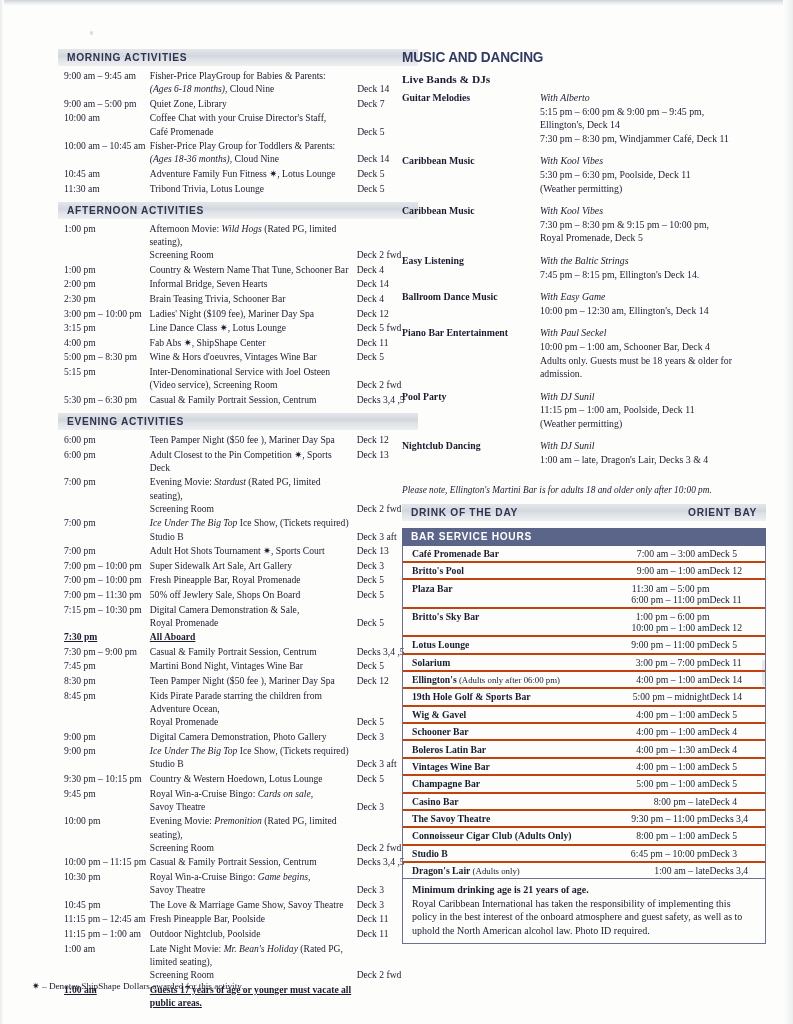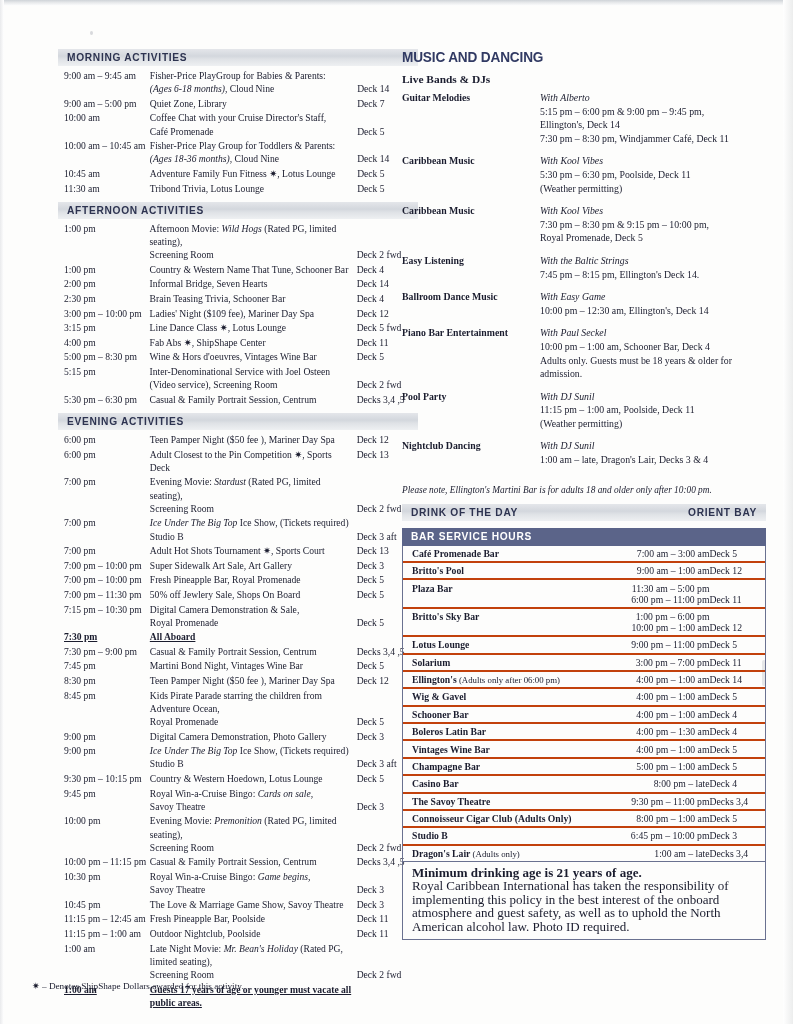--- a/index.html
+++ b/index.html
@@ -160,21 +160,21 @@
   .b-name .soft { font-weight: normal; font-size: 8.8px; }
   .b-hours { width: 106px; text-align: right; }
   .b-hours div { white-space: nowrap; }
   .b-deck { width: 56px; white-space: nowrap; vertical-align: bottom !important; }
   .b-deck.top { vertical-align: top !important; }
 
   .legal-box {
     border: 1px solid #6a7190;
     border-top: none;
     padding: 4px 9px 6px 9px;
-    font-size: 13px;
+    font-size: 10px;
     line-height: 13.4px;
   }
   .legal-box .lead { font-weight: bold; }
 
   .footnote {
     position: absolute;
     left: 32px;
     top: 980px;
     font-size: 9.2px;
   }
@@ -630,20 +630,27 @@
                 <td class="b-name">Solarium</td>
                 <td class="b-hours">
                   <div>3:00 pm – 7:00 pm</div>
                 </td>
                 <td class="b-deck top">Deck 11</td>
               </tr>
               <tr>
                 <td class="b-name">Ellington's<span class="soft"> (Adults only after 06:00 pm)</span></td>
                 <td class="b-hours">
                   <div>4:00 pm – 1:00 am</div>
+                </td>
+                <td class="b-deck top">Deck 14</td>
+              </tr>
+              <tr>
+                <td class="b-name">19th Hole Golf &amp; Sports Bar</td>
+                <td class="b-hours">
+                  <div>5:00 pm – midnight</div>
                 </td>
                 <td class="b-deck top">Deck 14</td>
               </tr>
               <tr>
                 <td class="b-name">Wig &amp; Gavel</td>
                 <td class="b-hours">
                   <div>4:00 pm – 1:00 am</div>
                 </td>
                 <td class="b-deck top">Deck 5</td>
               </tr>

